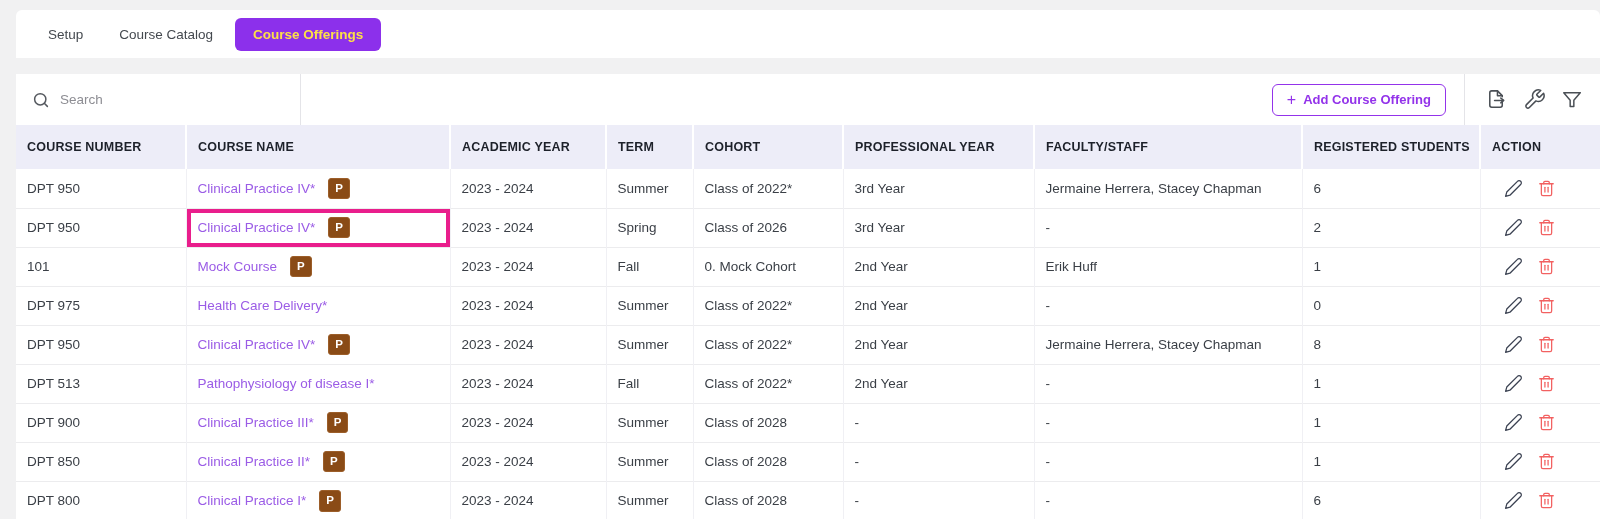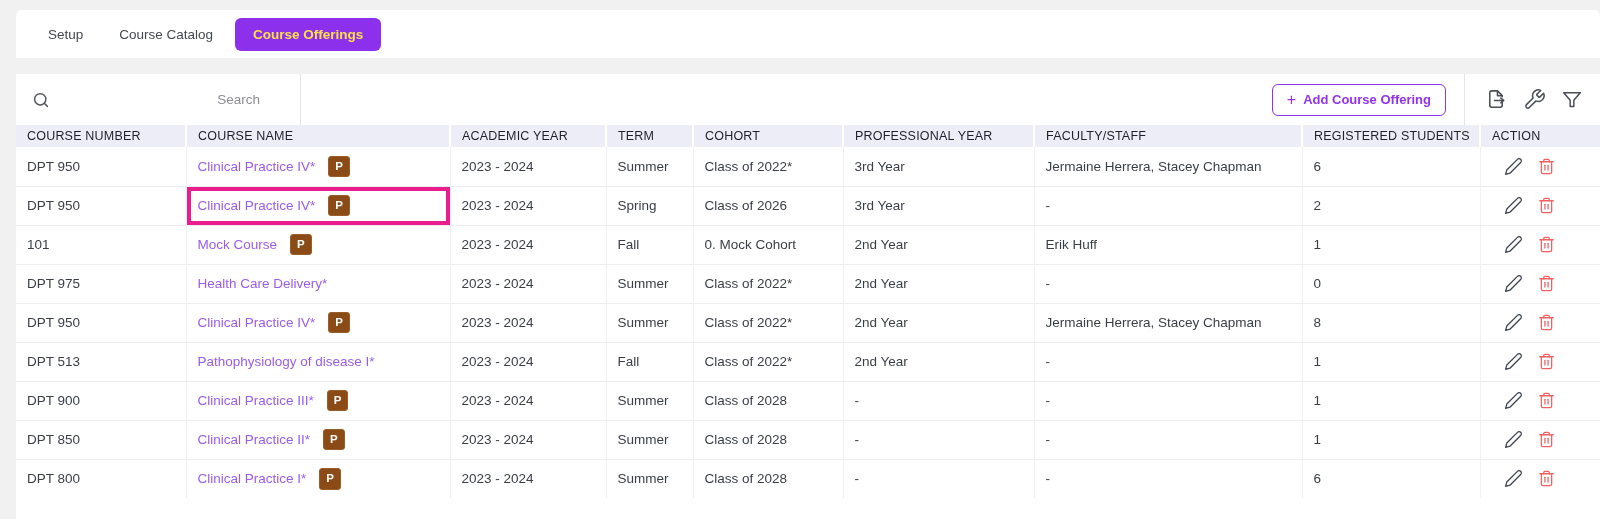--- a/index.html
+++ b/index.html
@@ -14,32 +14,32 @@
   .tab.active { background:var(--accent,#8C30EB); color:#fde047; font-weight:700; border-radius:6px; padding:9px 18px; }
   .bar-gap { height:16px; background:#f1f1f2; flex:0 0 auto; }
 
   
   .card { background:#ffffff; flex:1 1 auto; display:flex; flex-direction:column; }
 
   
   .toolbar { height:51px; display:flex; align-items:stretch; flex:0 0 auto; }
   .search-box { width:285px; display:flex; align-items:center; gap:10px; padding-left:16px; border-right:1px solid #e4e4e8; }
   .search-box svg { flex:0 0 auto; }
-  .search-input { border:none; outline:none; font-size:13.5px; color:#0f766e; width:200px; font-family:"Liberation Sans",sans-serif; background:transparent;text-align:right; }
+  .search-input { border:none; outline:none; font-size:13.5px; color:#0f766e; width:200px; font-family:"Liberation Sans",sans-serif; background:transparent; }
   .search-input::placeholder { color:#8d8d93; }
   .toolbar-spacer { flex:1 1 auto; }
   .add-btn { align-self:center; display:flex; align-items:center; gap:7px; border:1px solid var(--button,#9333EA); color:var(--button,#9333EA); background:#fff; border-radius:6px; padding:7px 14px; font-size:13px; font-weight:700; cursor:pointer; font-family:"Liberation Sans",sans-serif; white-space:nowrap; margin-right:18px; }
   .add-btn .plus { font-size:16px; font-weight:400; line-height:1; }
   .toolbar-vdiv { width:1px; background:#e4e4e8; }
   .icon-group { display:flex; align-items:center; gap:15px; padding:0 17px 0 20px; }
   .tool-icon { background:none; border:none; cursor:pointer; display:flex; align-items:center; padding:0; }
 
   
   table { width:1600px; border-collapse:collapse; table-layout:fixed; }
-  thead th { background:#EDEDF8; height:22px; text-align:left; padding-left:11px; font-size:12.5px; font-weight:400; color:#1d212a; border-right:2px solid #ffffff; letter-spacing:0.2px; white-space:nowrap; overflow:hidden; }
+  thead th { background:#EDEDF8; height:44px; text-align:left; padding-left:11px; font-size:12.5px; font-weight:700; color:#1d212a; border-right:2px solid #ffffff; letter-spacing:0.2px; white-space:nowrap; overflow:hidden; }
   thead th:last-child { border-right:none;margin-left:19px; }
   tbody td { height:39px; padding-left:11px; font-size:13.5px; color:#3a3f46; border-top:1px solid #ececee; border-right:1px solid #f0f0f4; white-space:nowrap; overflow:hidden; background:#fff; }
   tbody tr:first-child td { border-top:none; }
   tbody td:last-child { border-right:none; }
   .link { color:var(--link,#9B5CE6); text-decoration:none; cursor:pointer;text-align:center; }
   .badge { display:inline-block; background:var(--badge,#8A4B16); color:#ffffff; font-size:11.5px; font-weight:700; line-height:1; padding:4px 6px; border-radius:3px; margin-left:13px; border:1px solid #9c5e29; }
   .name-wrap { display:inline-flex; align-items:center; }
   td.highlighted { box-shadow: inset 0 0 0 4px var(--highlight,#E91E8C); }
   .action-wrap { display:flex; align-items:center; gap:14px; padding-left:12px; }
   .icon-btn { background:none; border:none; padding:0; cursor:pointer; display:flex; align-items:center; }

